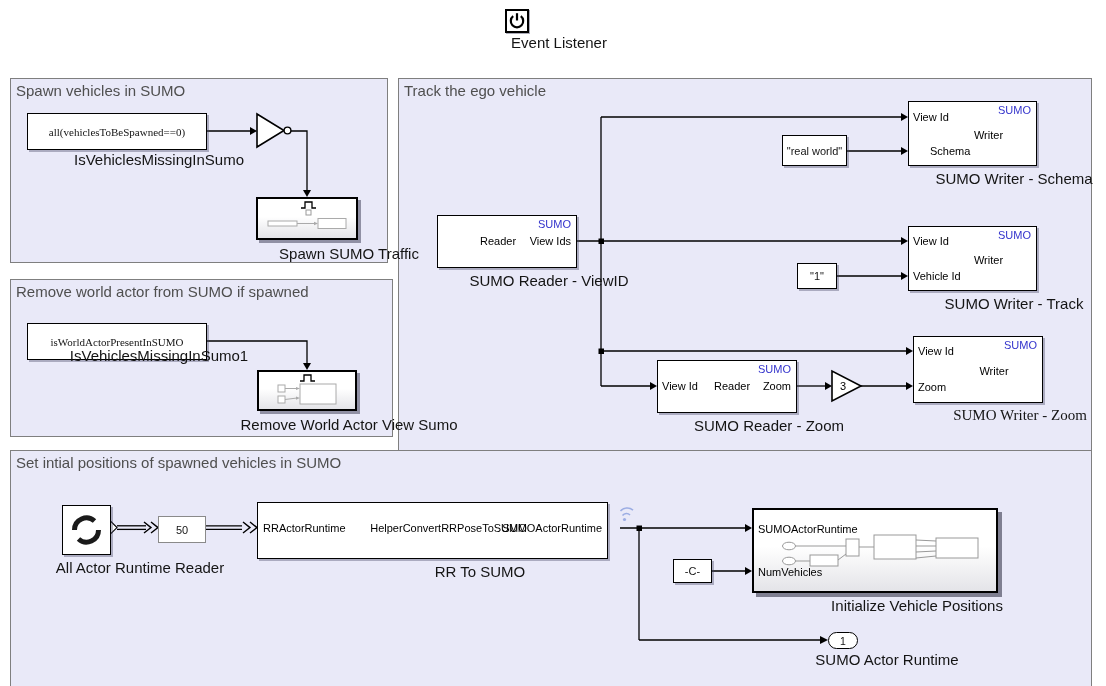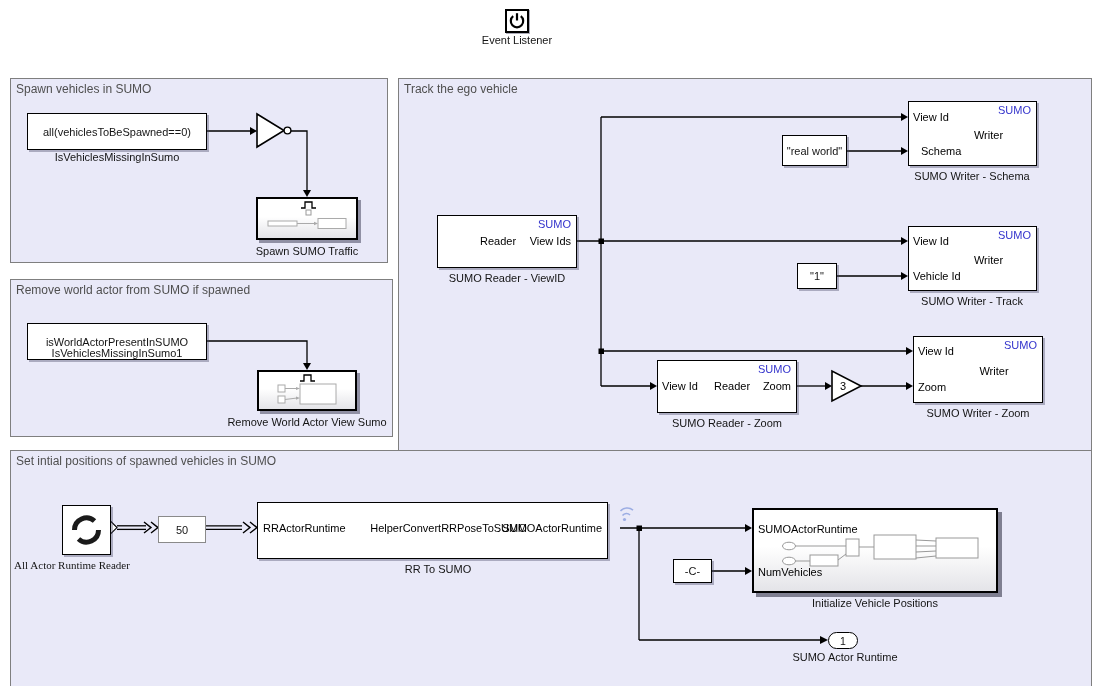--- a/index.html
+++ b/index.html
@@ -12,46 +12,46 @@
     color: #141414;
     overflow: hidden;
   }
   .region {
     position: absolute;
     background: #e9e9f8;
     border: 1px solid #7f7f7f;
   }
   .region-title {
     position: absolute; top: 3px; left: 5px;
-    font-size: 12px; color: #4f4f4f; white-space: nowrap;
+    font-size: 15px; color: #4f4f4f; white-space: nowrap;
   }
   #wires { position: absolute; top:0; left:0; }
   .block {
     position: absolute;
     background: #ffffff;
     border: 1px solid #000;
     box-shadow: 2px 2px 0 rgba(70,70,100,.38);
   }
   .flexc { display:flex; align-items:center; justify-content:center; }
   .subsys {
     border: 2px solid #000;
     background: linear-gradient(180deg,#ffffff 45%,#e4e4e8 100%);
     box-shadow: 3px 3px 0 rgba(55,55,80,.5);
   }
   .block-label {
     position: absolute; transform: translateX(-50%);
-    font-size: 11px; color: #141414; white-space: nowrap; text-align: right;
+    font-size: 15px; color: #141414; white-space: nowrap; text-align: right; margin-left: 42px;
   }
   .badge {
     position: absolute; top: 2px; right: 5px;
     font-size: 11px; color: #3333cc;
   }
   .ptxt { position: absolute; font-size: 11px; white-space: nowrap; color:#000; }
   .ctext { position: absolute; left:16px; width: 100%; text-align:center; font-size: 11px; color:#000; }
-  .expr { font-size: 11px; }
+  .expr { font-size: 11px; font-family: Liberation Serif, serif; }
   .const { font-size: 11px; }
   .ic-block { border: 1px solid #8a8a8a; box-shadow: none; }
   .outport {
     position: absolute; background:#fff; border: 1.5px solid #000;
     border-radius: 9px; font-size: 10.5px;
     display:flex; align-items:center; justify-content:center;
   }
   .evt {
     position:absolute; background:#fff; border:2px solid #000;
     box-shadow: 1px 1px 0 rgba(70,70,100,.45);
@@ -205,21 +205,21 @@
     <div class="badge">SUMO</div>
     <div class="ptxt" style="left:42px; top:19px;">Reader</div>
     <div class="ptxt" style="right:5px; top:19px;">View Ids</div>
   </div>
   <div class="block-label" style="left:507px; top:272px;">SUMO Reader - ViewID</div>
 
   <div class="block" style="left:908px; top:101px; width:129px; height:65px;">
     <div class="badge">SUMO</div>
     <div class="ptxt" style="left:4px; top:9px;">View Id</div>
     <div class="ctext" style="top:27px;">Writer</div>
-    <div class="ptxt" style="left:12px; top:43px;">Schema</div>
+    <div class="ptxt" style="left:21px; top:43px;">Schema</div>
   </div>
   <div class="block-label" style="left:972px; top:170px;">SUMO Writer - Schema</div>
 
   <div class="block flexc const" style="left:782px; top:135px; width:65px; height:31px;">
     <span>"real world"</span>
   </div>
 
   <div class="block" style="left:908px; top:226px; width:129px; height:65px;">
     <div class="badge">SUMO</div>
     <div class="ptxt" style="left:4px; top:8px;">View Id</div>
@@ -239,29 +239,29 @@
     <div class="ptxt" style="right:5px; top:19px;">Zoom</div>
   </div>
   <div class="block-label" style="left:727px; top:417px;">SUMO Reader - Zoom</div>
 
   <div class="block" style="left:913px; top:336px; width:130px; height:67px;">
     <div class="badge">SUMO</div>
     <div class="ptxt" style="left:4px; top:8px;">View Id</div>
     <div class="ctext" style="top:28px;">Writer</div>
     <div class="ptxt" style="left:4px; top:44px;">Zoom</div>
   </div>
-  <div class="block-label" style="left:978px; top:407px;">SUMO Writer - Zoom</div>
+  <div class="block-label" style="left:978px; top:407px;font-family:Liberation Serif, serif;">SUMO Writer - Zoom</div>
 
   <div class="block" style="left:62px; top:505px; width:49px; height:50px;">
     <svg class="inner" width="47" height="48" viewBox="0 0 47 48">
       <path d="M11.5,24 A12,12 0 0 1 31.5,15" fill="none" stroke="#1a1a1a" stroke-width="5"></path>
       <path d="M35.5,24 A12,12 0 0 1 15.5,33" fill="none" stroke="#1a1a1a" stroke-width="5"></path>
     </svg>
   </div>
-  <div class="block-label" style="left:72px; top:559px;font-family:Liberation Serif, serif;">All Actor Runtime Reader</div>
+  <div class="block-label" style="left:98px; top:559px;">All Actor Runtime Reader</div>
 
   <div class="block flexc const ic-block" style="left:158px; top:516px; width:48px; height:27px;">
     <span>50</span>
   </div>
 
   <div class="block" style="left:257px; top:502px; width:351px; height:57px;">
     <div class="ptxt" style="left:5px; top:19px;">RRActorRuntime</div>
     <div class="ctext" style="top:19px;">HelperConvertRRPoseToSUMO</div>
     <div class="ptxt" style="right:5px; top:19px;">SUMOActorRuntime</div>
   </div>

